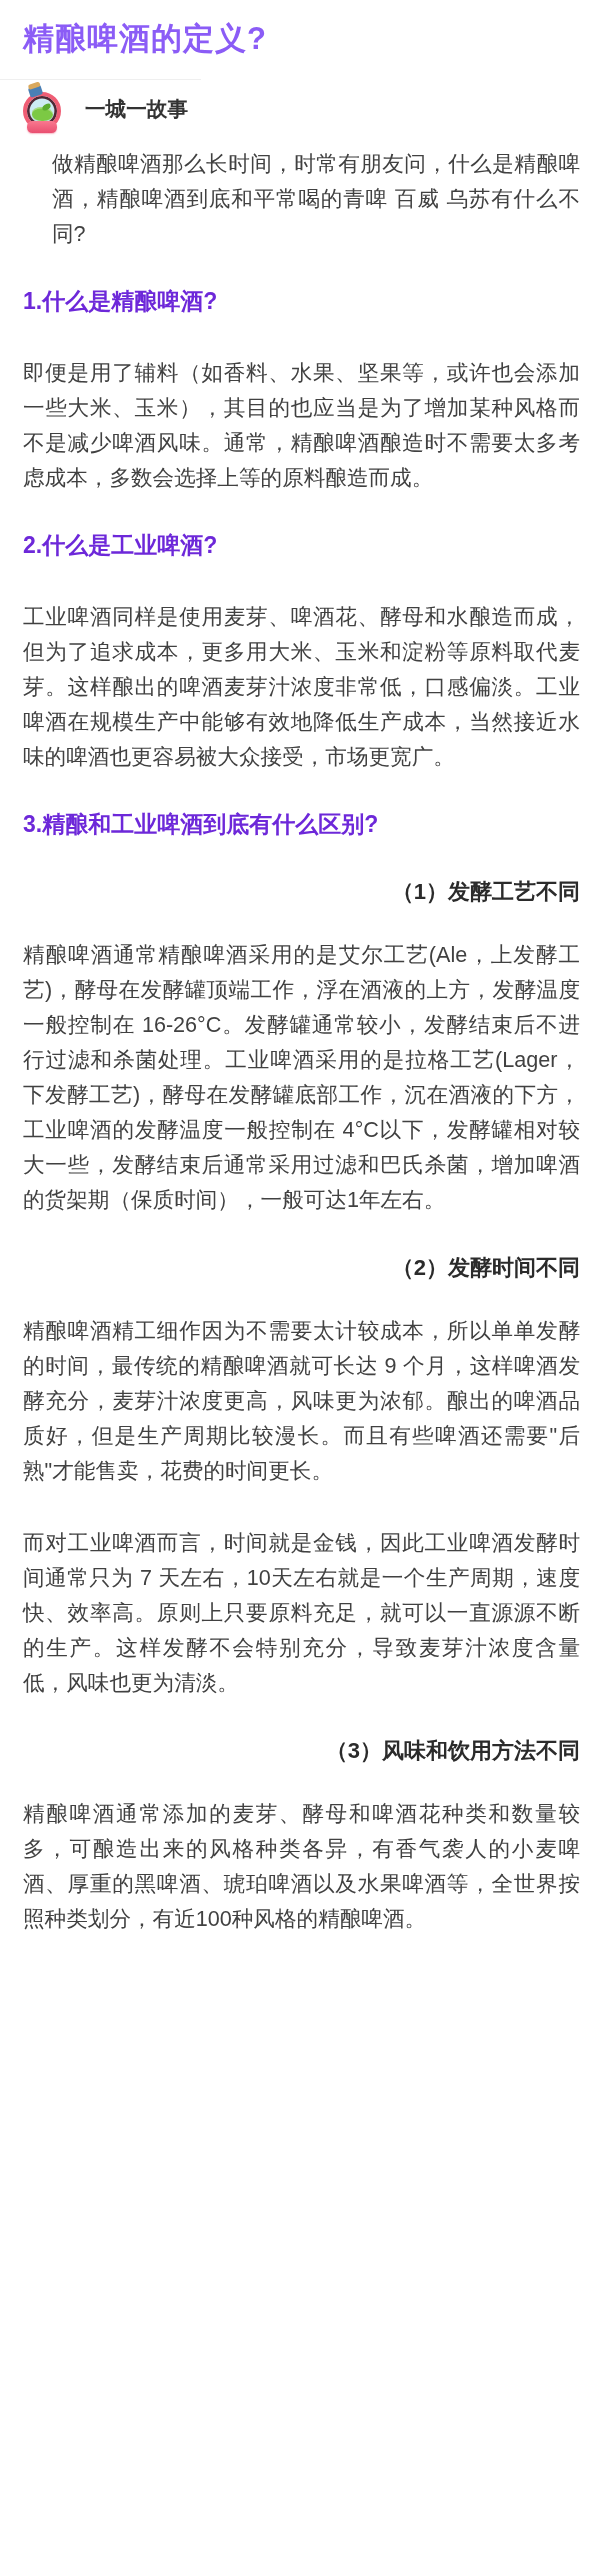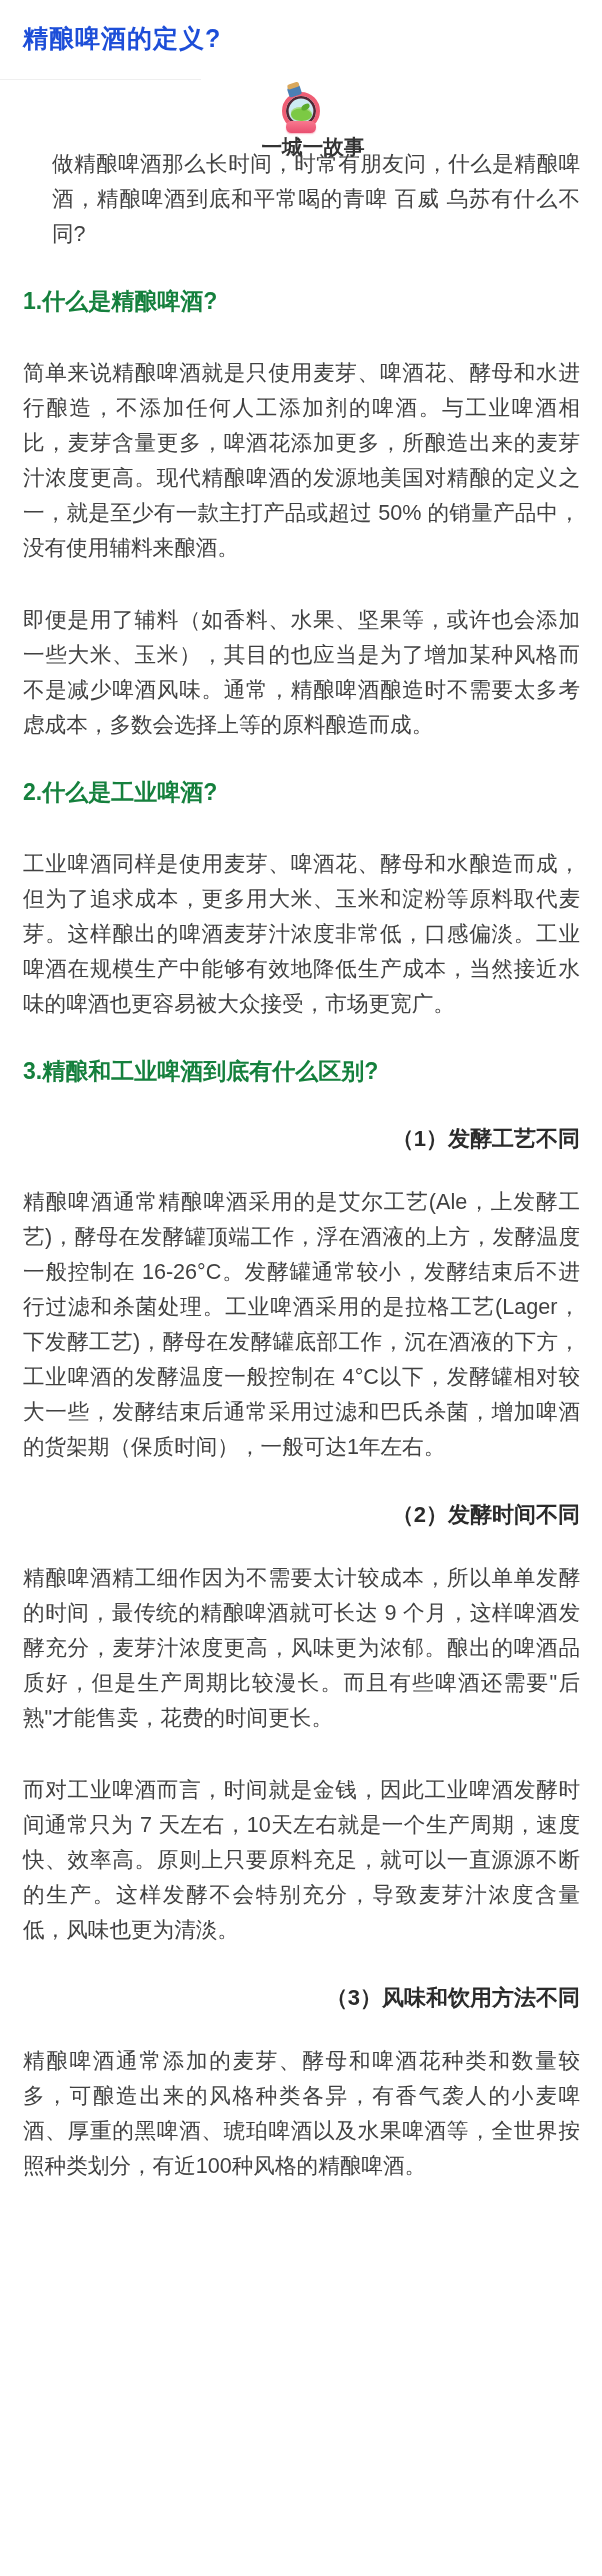--- a/index.html
+++ b/index.html
@@ -3,25 +3,25 @@
 <meta charset="utf-8">
 <style>
   html,body{margin:0;padding:0;}
   body{
     width:603px;height:3137px;overflow:hidden;background:#ffffff;
     font-family:"Liberation Sans","DejaVu Sans",sans-serif;
     -webkit-font-smoothing:antialiased;
   }
   .content{padding:21.6px 23px 0 23px;}
   h1.title{
-    font-size:25px;line-height:33px;margin:0;color:#1d4ed8;
+    font-size:31px;line-height:33px;margin:0;color:#8b5cf6;
     font-weight:800;letter-spacing:1px;
   }
   .divider{width:201px;height:1px;background:#efefef;margin:24px 0 0 -23px;}
-  .author-row{display:flex;align-items:center;margin-top:6.2px;height:47px;flex-direction:column;}
+  .author-row{display:flex;align-items:center;margin-top:6.2px;height:47px;}
   .author-name{font-size:20.6px;color:#333333;font-weight:600;margin-left:23px;}
 
   
   .avatar{position:relative;width:39px;height:47px;flex:0 0 auto;}
   .av-ring{position:absolute;left:0;top:6.2px;width:38px;height:38px;box-sizing:border-box;
     border-radius:50%;background:#cdeaf3;border:4.6px solid #ef5d74;
     box-shadow:inset 0 0 0 2.6px #4f2836, inset 0 -3.1px 4.1px rgba(90,160,60,.25);}
   .av-liquid{position:absolute;left:8.8px;top:21.6px;width:21.6px;height:13.4px;background:#7cc944;
     border-radius:46% 60% 50% 50%;box-shadow:inset 0 1.5px 0 rgba(255,255,255,.35);}
   .av-leaf{position:absolute;left:18.5px;top:18.5px;width:9.3px;height:6.2px;background:#5aab2e;
@@ -30,21 +30,21 @@
     border-radius:2.1px;transform:rotate(-18deg);}
   .av-cork-top{position:absolute;left:0.5px;top:-3.1px;width:12.4px;height:4.6px;background:#d9a85c;border-radius:2.1px;}
   .av-base{position:absolute;left:4.1px;bottom:0;width:30px;height:11.3px;border-radius:5.2px;
     background:linear-gradient(#f9798f,#e94f70);box-shadow:0 1px 1.5px rgba(233,79,112,.4);}
 
   p.body-text{
     font-size:21.6px;line-height:35px;color:#414141;margin:0 0 37px 0;
     text-align:justify;word-break:break-all;
   }
   p.intro{margin-top:13.4px;margin-left:29px;}
-  h2.section-heading{font-size:23px;line-height:27px;color:#15803d;font-weight:800;margin:0 0 40px 0;}
+  h2.section-heading{font-size:23px;line-height:27px;color:#6d28d9;font-weight:800;margin:0 0 40px 0;}
   h3.sub-heading{font-size:22px;line-height:27px;color:#2b2b2b;font-weight:700;margin:0 0 32px 0;text-align:right;}
 </style>
 </head>
 <body>
 
 <div class="content">
 
   <h1 class="title">精酿啤酒的定义?</h1>
 
   <div class="divider"></div>
@@ -58,21 +58,20 @@
         <div class="av-cork-top"></div>
       </div>
       <div class="av-base"></div>
     </div>
     <span class="author-name">一城一故事</span>
   </div>
 
   <p class="body-text intro">做精酿啤酒那么长时间，时常有朋友问，什么是精酿啤酒，精酿啤酒到底和平常喝的青啤 百威 乌苏有什么不同?</p>
 
   <h2 class="section-heading">1.什么是精酿啤酒?</h2>
-  <p class="body-text">简单来说精酿啤酒就是只使用麦芽、啤酒花、酵母和水进行酿造，不添加任何人工添加剂的啤酒。与工业啤酒相比，麦芽含量更多，啤酒花添加更多，所酿造出来的麦芽汁浓度更高。现代精酿啤酒的发源地美国对精酿的定义之一，就是至少有一款主打产品或超过 50% 的销量产品中，没有使用辅料来酿酒。</p>
   <p class="body-text">即便是用了辅料（如香料、水果、坚果等，或许也会添加一些大米、玉米），其目的也应当是为了增加某种风格而不是减少啤酒风味。通常，精酿啤酒酿造时不需要太多考虑成本，多数会选择上等的原料酿造而成。</p>
 
   <h2 class="section-heading">2.什么是工业啤酒?</h2>
   <p class="body-text">工业啤酒同样是使用麦芽、啤酒花、酵母和水酿造而成，但为了追求成本，更多用大米、玉米和淀粉等原料取代麦芽。这样酿出的啤酒麦芽汁浓度非常低，口感偏淡。工业啤酒在规模生产中能够有效地降低生产成本，当然接近水味的啤酒也更容易被大众接受，市场更宽广。</p>
 
   <h2 class="section-heading">3.精酿和工业啤酒到底有什么区别?</h2>
 
   <h3 class="sub-heading">（1）发酵工艺不同</h3>
   <p class="body-text">精酿啤酒通常精酿啤酒采用的是艾尔工艺(Ale，上发酵工艺)，酵母在发酵罐顶端工作，浮在酒液的上方，发酵温度一般控制在 16-26°C。发酵罐通常较小，发酵结束后不进行过滤和杀菌处理。工业啤酒采用的是拉格工艺(Lager，下发酵工艺)，酵母在发酵罐底部工作，沉在酒液的下方，工业啤酒的发酵温度一般控制在 4°C以下，发酵罐相对较大一些，发酵结束后通常采用过滤和巴氏杀菌，增加啤酒的货架期（保质时间），一般可达1年左右。</p>
 

